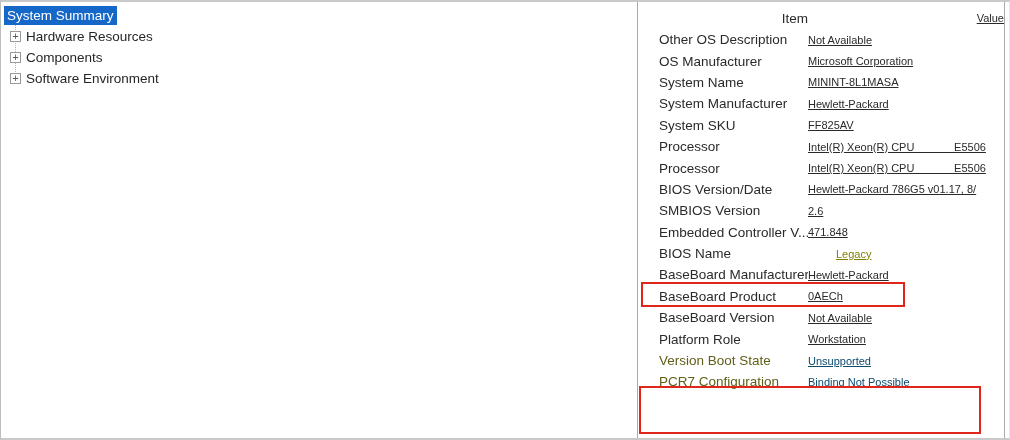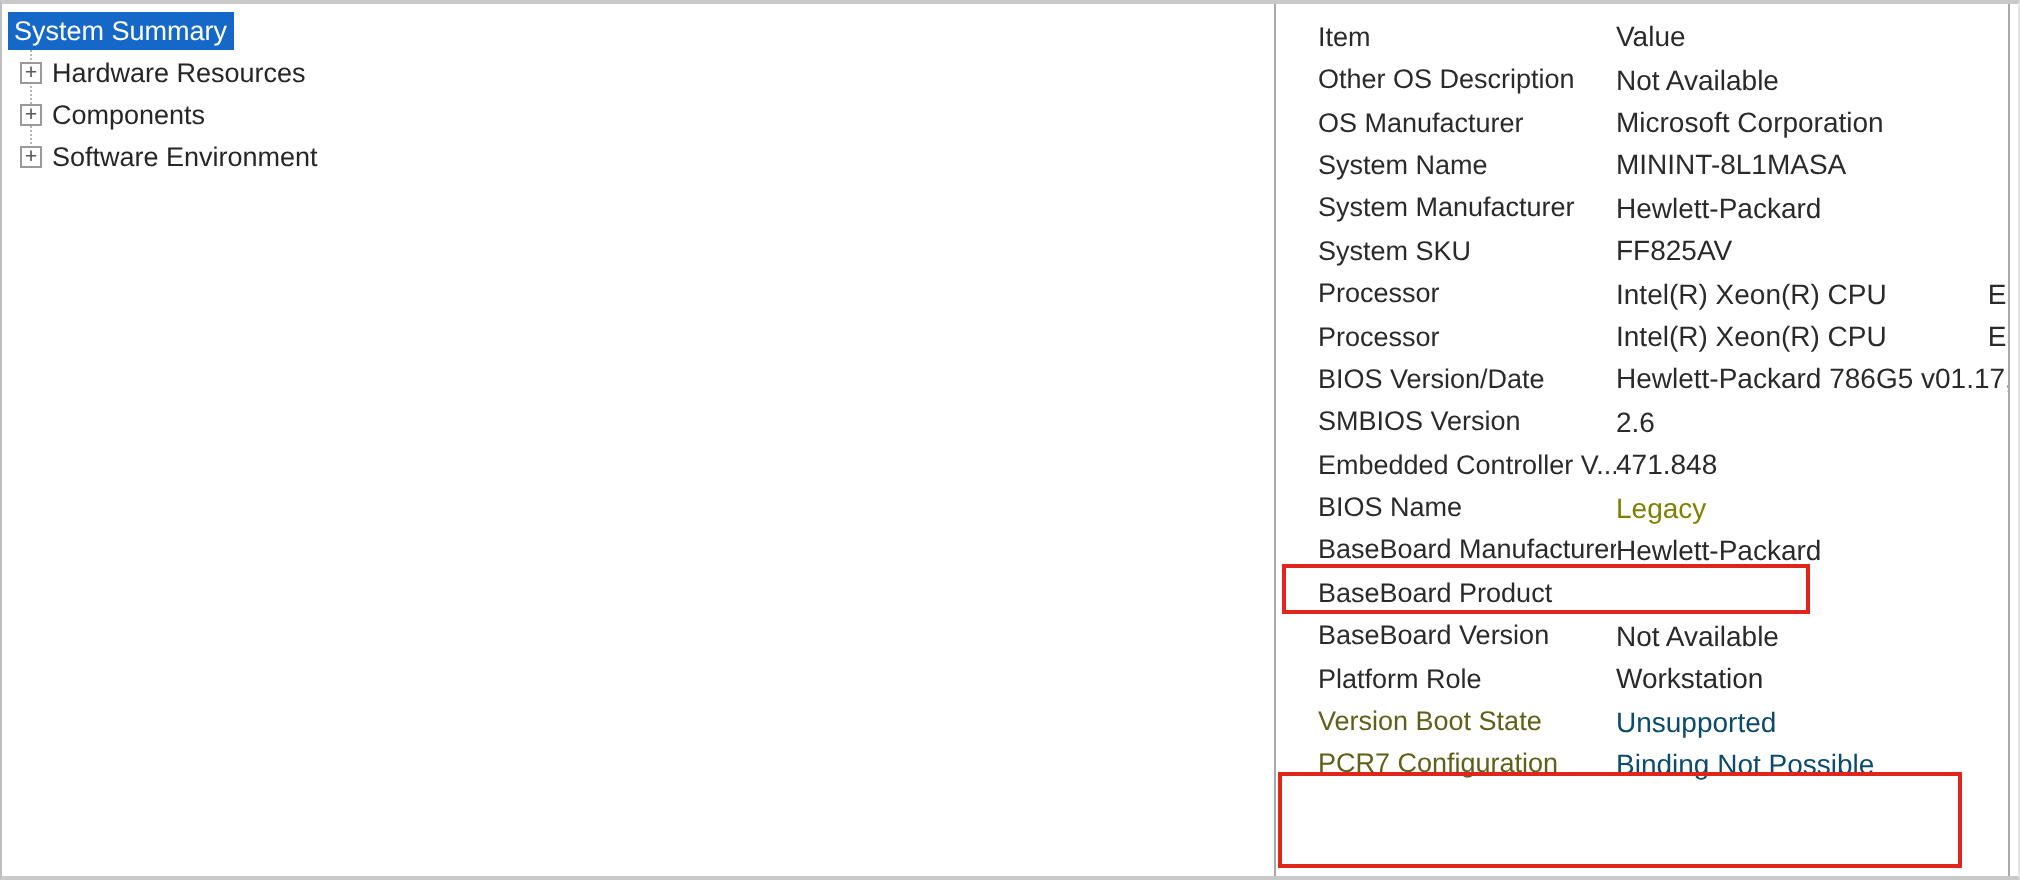--- a/index.html
+++ b/index.html
@@ -35,30 +35,30 @@
   .sel-label {
     background:#1668c8; color:#fff; padding:1.5px 3px 2.5px 3px;
   }
   
   .details-pane {
     position:absolute; left:647px; top:0; bottom:0; width:357px;
     border-right:1px solid #a9a9a9; background:#fff;
     padding:5px 0 0 11px; overflow:hidden;
   }
   .drow { display:flex; height:21.4px; align-items:center; overflow:hidden; }
-  .drow.header { height:22px; }
+  .drow.header { height:22px;text-align:right; }
   .col-item {
     width:149px; flex:0 0 auto; font-size:13.5px; color:#2a2a2a;
     white-space:nowrap; overflow:hidden;
   }
   .col-value {
-    flex:1 1 auto; font-size:14px; color:#2a2a2a;
-    white-space:pre; overflow:hidden;
+    flex:1 1 auto; font-size:11px; color:#2a2a2a;
+    white-space:pre; overflow:hidden;text-decoration:underline;
   }
-  .olive-value .col-value { color:#7f7f00; }
+  .olive-value .col-value { color:#7f7f00;margin-left:28px; }
   .olive-row .col-item  { color:#60601a; }
   .olive-row .col-value { color:#0c4a6e; }
   
   .red-rect { position:absolute; border:2px solid #e0251b; background:transparent; pointer-events:none; }
   .rect-bios   { left:640px; top:280px; width:264px; height:25px; }
   .rect-secure { left:638px; top:384px; width:342px; height:48px; }
 </style>
 </head>
 <body>
 
@@ -139,20 +139,21 @@
         <div class="drow olive-value">
         <span class="col-item">BIOS Name</span>
         <span class="col-value">Legacy</span>
       </div>
         <div class="drow">
         <span class="col-item">BaseBoard Manufacturer</span>
         <span class="col-value">Hewlett-Packard</span>
       </div>
         <div class="drow">
         <span class="col-item">BaseBoard Product</span>
+        <span class="col-value">0AECh</span>
       </div>
         <div class="drow">
         <span class="col-item">BaseBoard Version</span>
         <span class="col-value">Not Available</span>
       </div>
         <div class="drow">
         <span class="col-item">Platform Role</span>
         <span class="col-value">Workstation</span>
       </div>
         <div class="drow olive-row">

